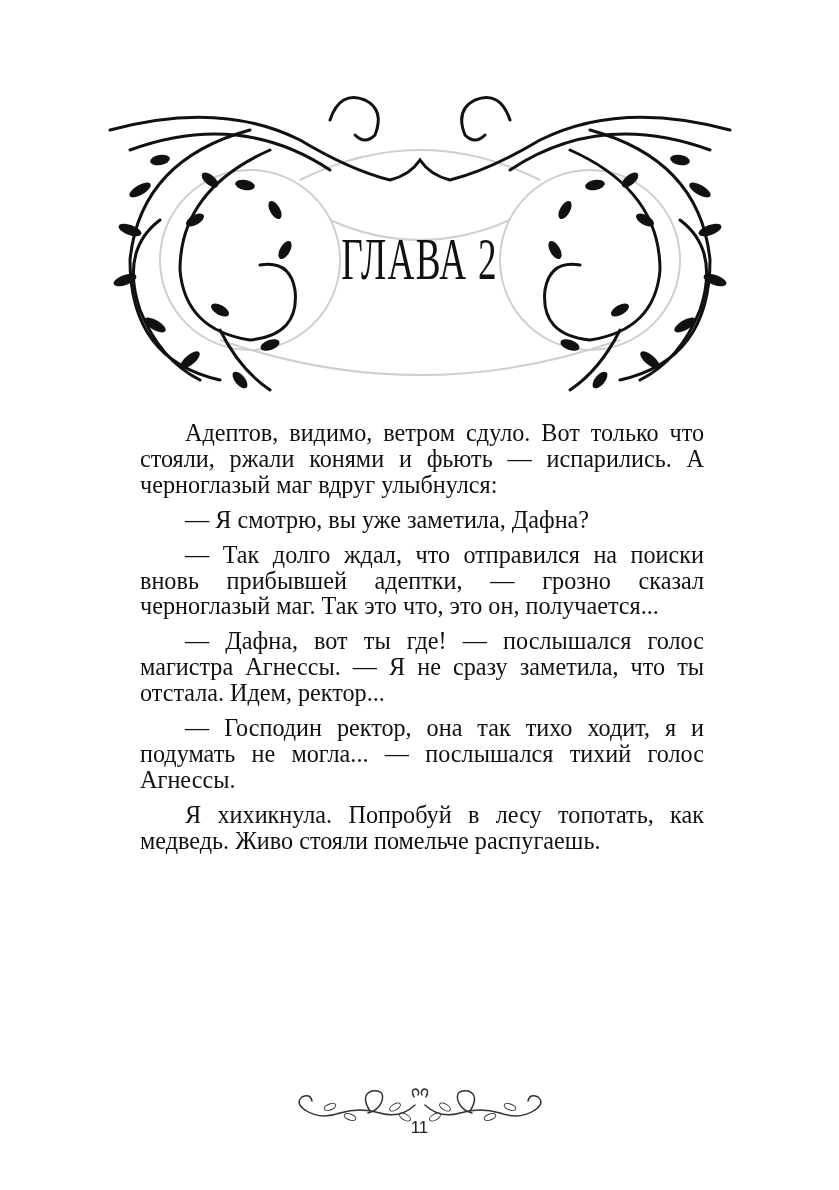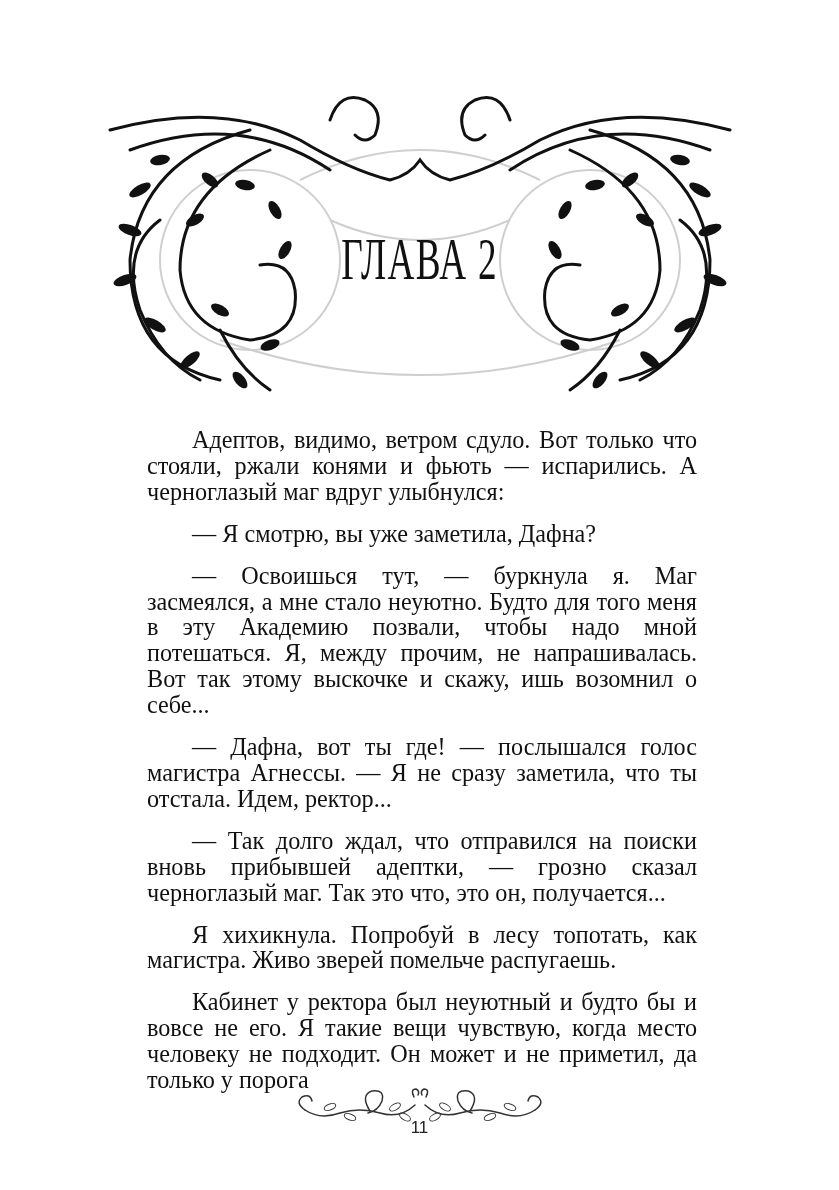--- a/index.html
+++ b/index.html
@@ -1,21 +1,21 @@
 <!DOCTYPE html>
 <html><head>
 <meta charset="utf-8">
 <style>
   html, body { margin:0; padding:0; background:#ffffff; }
   body { width:839px; height:1190px; position:relative; overflow:hidden; font-family:"Liberation Serif","DejaVu Serif",serif; color:#111; }
   .header { position:absolute; left:100px; top:80px; width:640px; height:320px; }
   .header svg { position:absolute; left:0; top:0; }
   .chapter-title { position:absolute; left:0; width:839px; top:225px; text-align:center; font-family:"Liberation Serif",serif; font-size:60px; letter-spacing:2px; transform:scaleX(0.62); transform-origin:center; color:#111; font-weight:normal; }
   .text { position:absolute; left:131px; top:411px; width:582px; font-size:24.2px; line-height:25.9px; }
-  .p { margin:16px; text-align:justify; text-align-last:left; }
+  .p { margin:9px; text-align:justify; text-align-last:left; }
   .p.indent { text-indent:45px; }
   .footer { position:absolute; left:290px; top:1085px; width:260px; height:60px; }
   .page-number { position:absolute; left:0; width:839px; top:1118px; text-align:center; font-family:"Liberation Sans",sans-serif; font-size:17px; color:#222; }
 </style>
 </head>
 <body>
 
 <div class="header">
   <svg width="640" height="320" viewBox="0 0 640 320">
     <g fill="none" stroke="#cfcfcf" stroke-width="2">
@@ -77,25 +77,24 @@
       <ellipse cx="580" cy="80" rx="10" ry="5" transform="rotate(10 580 80)"></ellipse>
     </g>
   </svg>
 </div>
 
 <div class="chapter-title">ГЛАВА 2</div>
 
 <div class="text">
   <p class="p indent">Адептов, видимо, ветром сдуло. Вот только что стояли, ржали конями и фьють — испарились. А черноглазый маг вдруг улыбнулся:</p>
   <p class="p indent">— Я смотрю, вы уже заметила, Дафна?</p>
-  <p class="p indent">— Освоишься тут, — буркнула я. Маг засмеялся, а мне стало неуютно. Будто для того меня в эту Академию позвали, чтобы надо мной потешаться. Я, между прочим, не напрашивалась. Вот так этому выскочке и скажу, ишь возомнил о себе...</p>
+  <p class="p indent">— Так долго ждал, что отправился на поиски вновь прибывшей адептки, — грозно сказал черноглазый маг. Так это что, это он, получается...</p>
   <p class="p indent">— Дафна, вот ты где! — послышался голос магистра Агнессы. — Я не сразу заметила, что ты отстала. Идем, ректор...</p>
-  <p class="p indent">— Так долго ждал, что отправился на поиски вновь прибывшей адептки, — грозно сказал черноглазый маг. Так это что, это он, получается...</p>
-  <p class="p indent">Я хихикнула. Попробуй в лесу топотать, как магистра. Живо зверей помельче распугаешь.</p>
-  <p class="p indent">Кабинет у ректора был неуютный и будто бы и вовсе не его. Я такие вещи чувствую, когда место человеку не подходит. Он может и не приметил, да только у порога</p>
+  <p class="p indent">— Господин ректор, она так тихо ходит, я и подумать не могла... — послышался тихий голос Агнессы.</p>
+  <p class="p indent">Я хихикнула. Попробуй в лесу топотать, как медведь. Живо стояли помельче распугаешь.</p>
 </div>
 
 <div class="footer">
   <svg width="260" height="40" viewBox="0 0 260 40">
     <g fill="none" stroke="#333" stroke-width="1.5" stroke-linecap="round">
       <path d="M15 25 Q30 35 50 28 Q70 22 90 28 Q110 34 125 20"></path>
       <path d="M245 25 Q230 35 210 28 Q190 22 170 28 Q150 34 135 20"></path>
       <path d="M15 25 Q5 18 12 12 Q20 8 22 16"></path>
       <path d="M245 25 Q255 18 248 12 Q240 8 238 16"></path>
       <path d="M80 26 Q70 10 82 6 Q95 4 92 16 Q88 26 78 28"></path>

